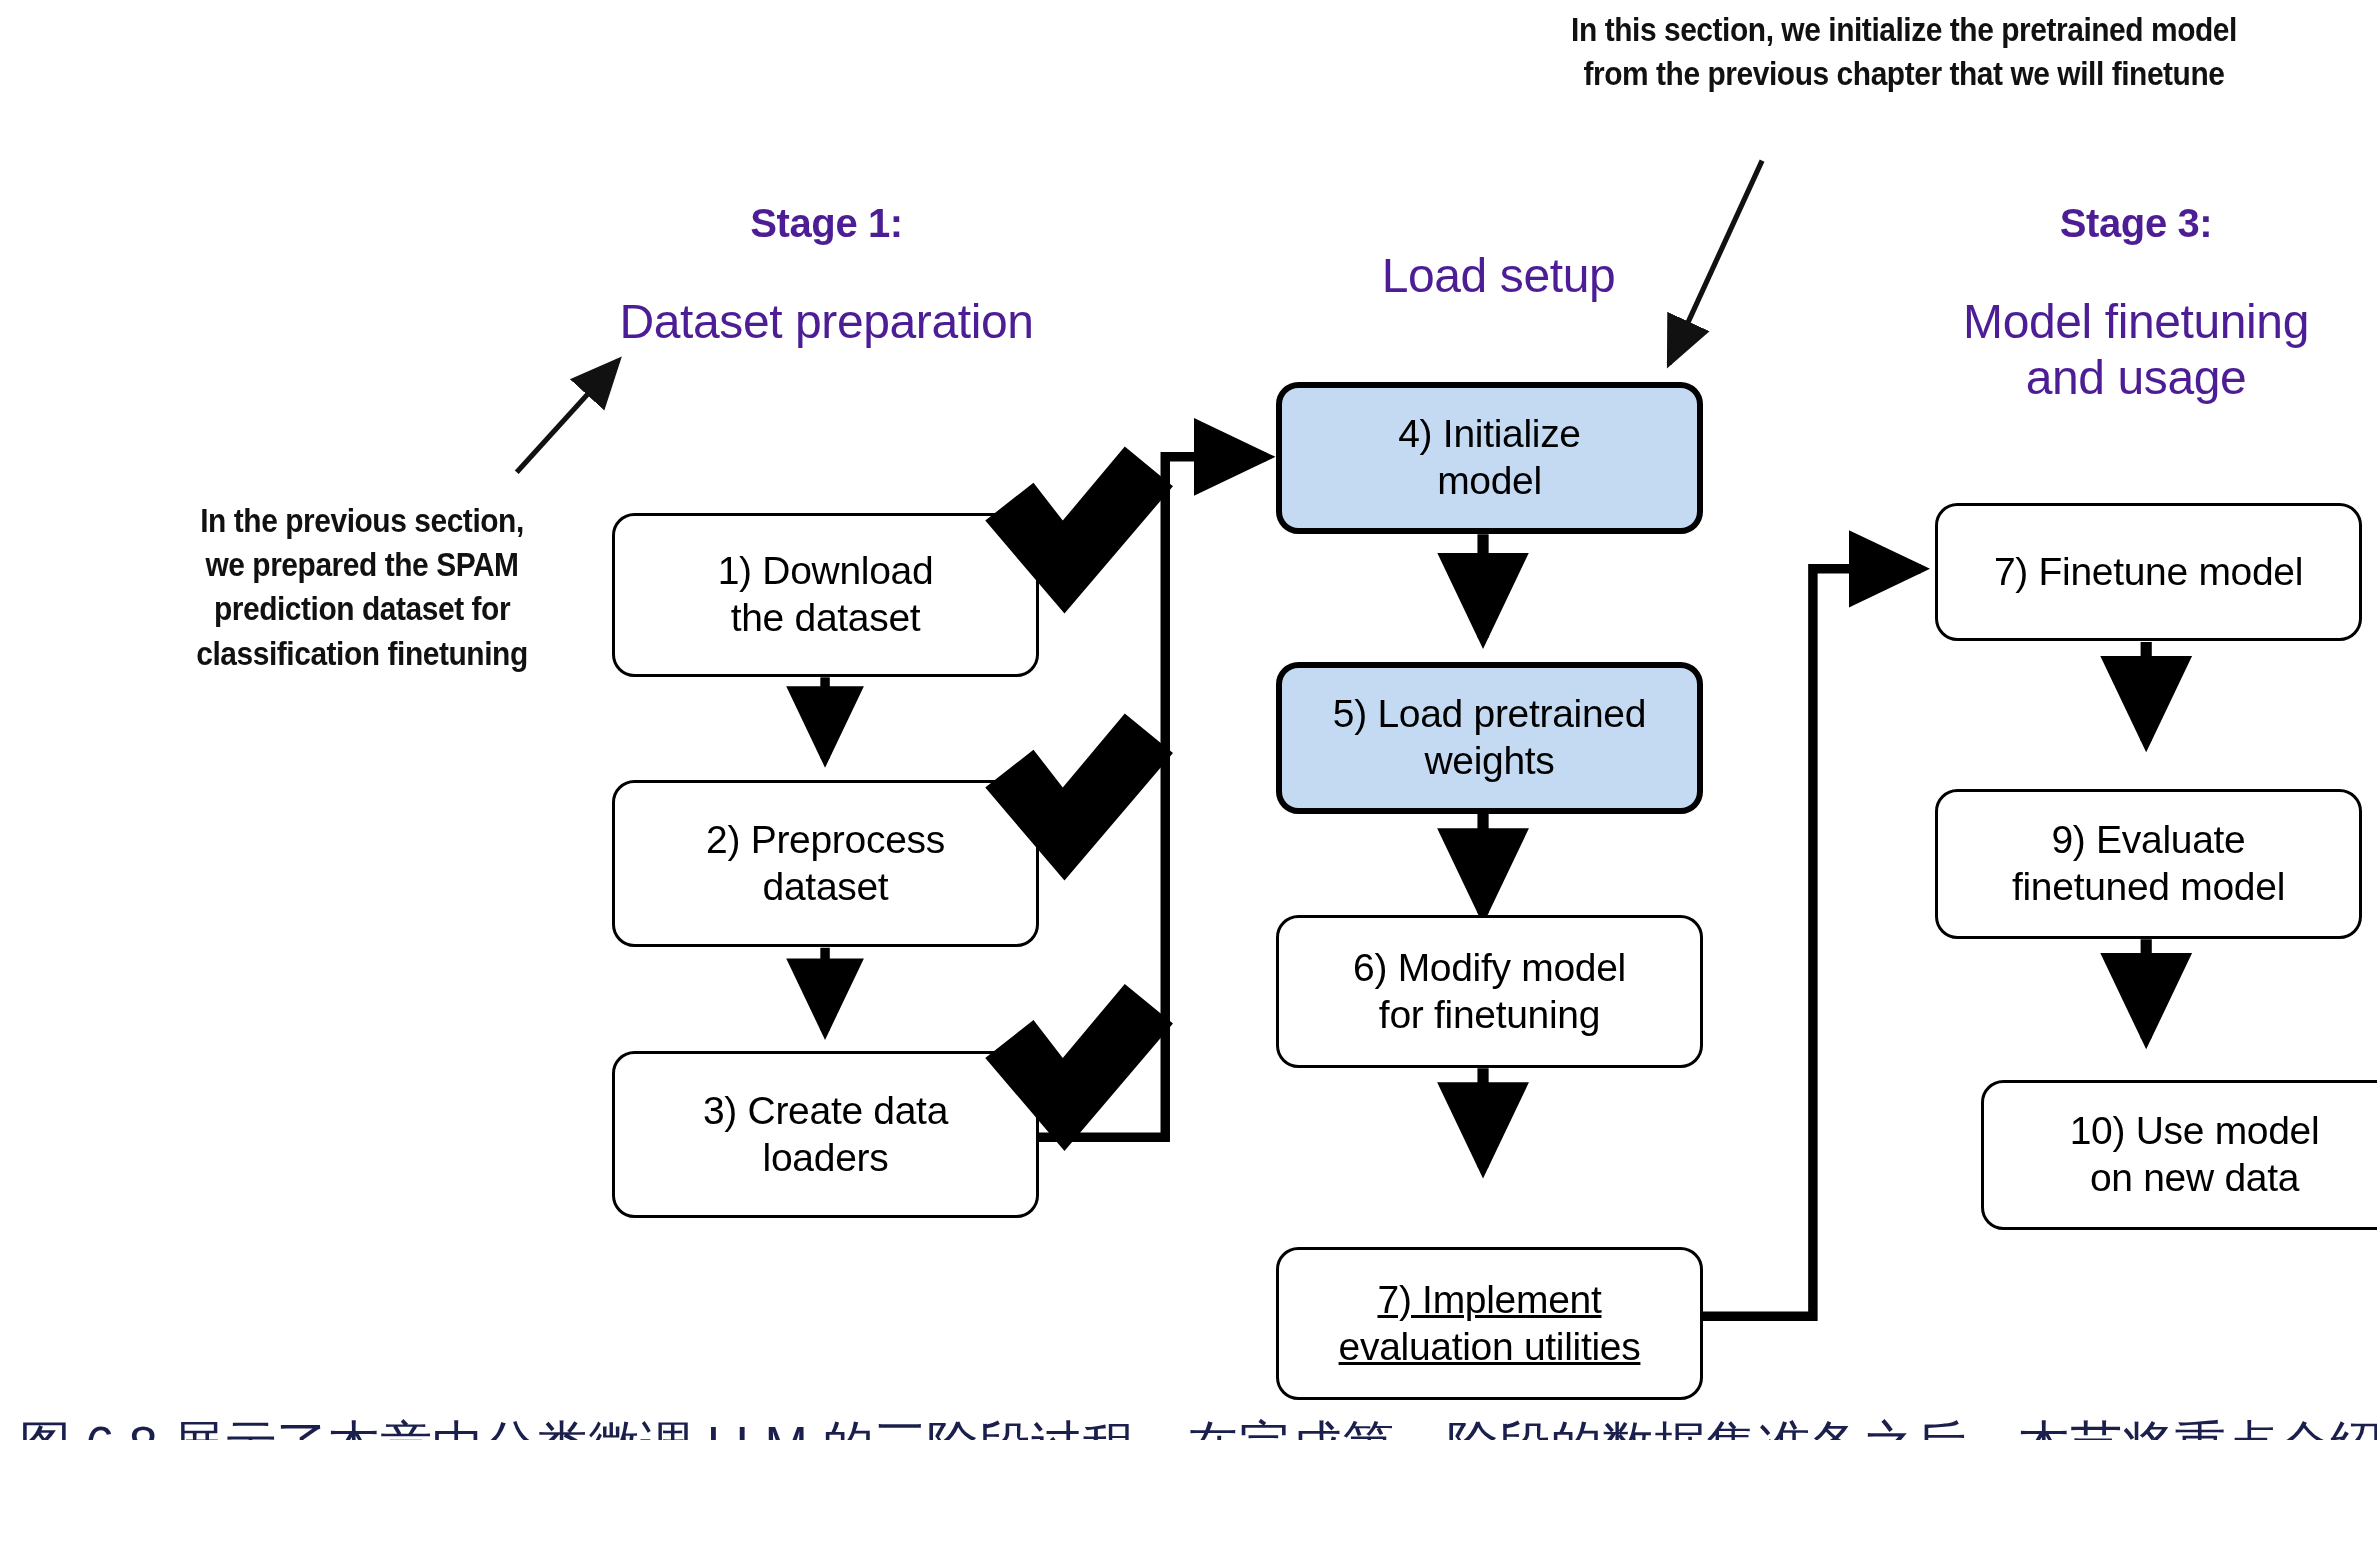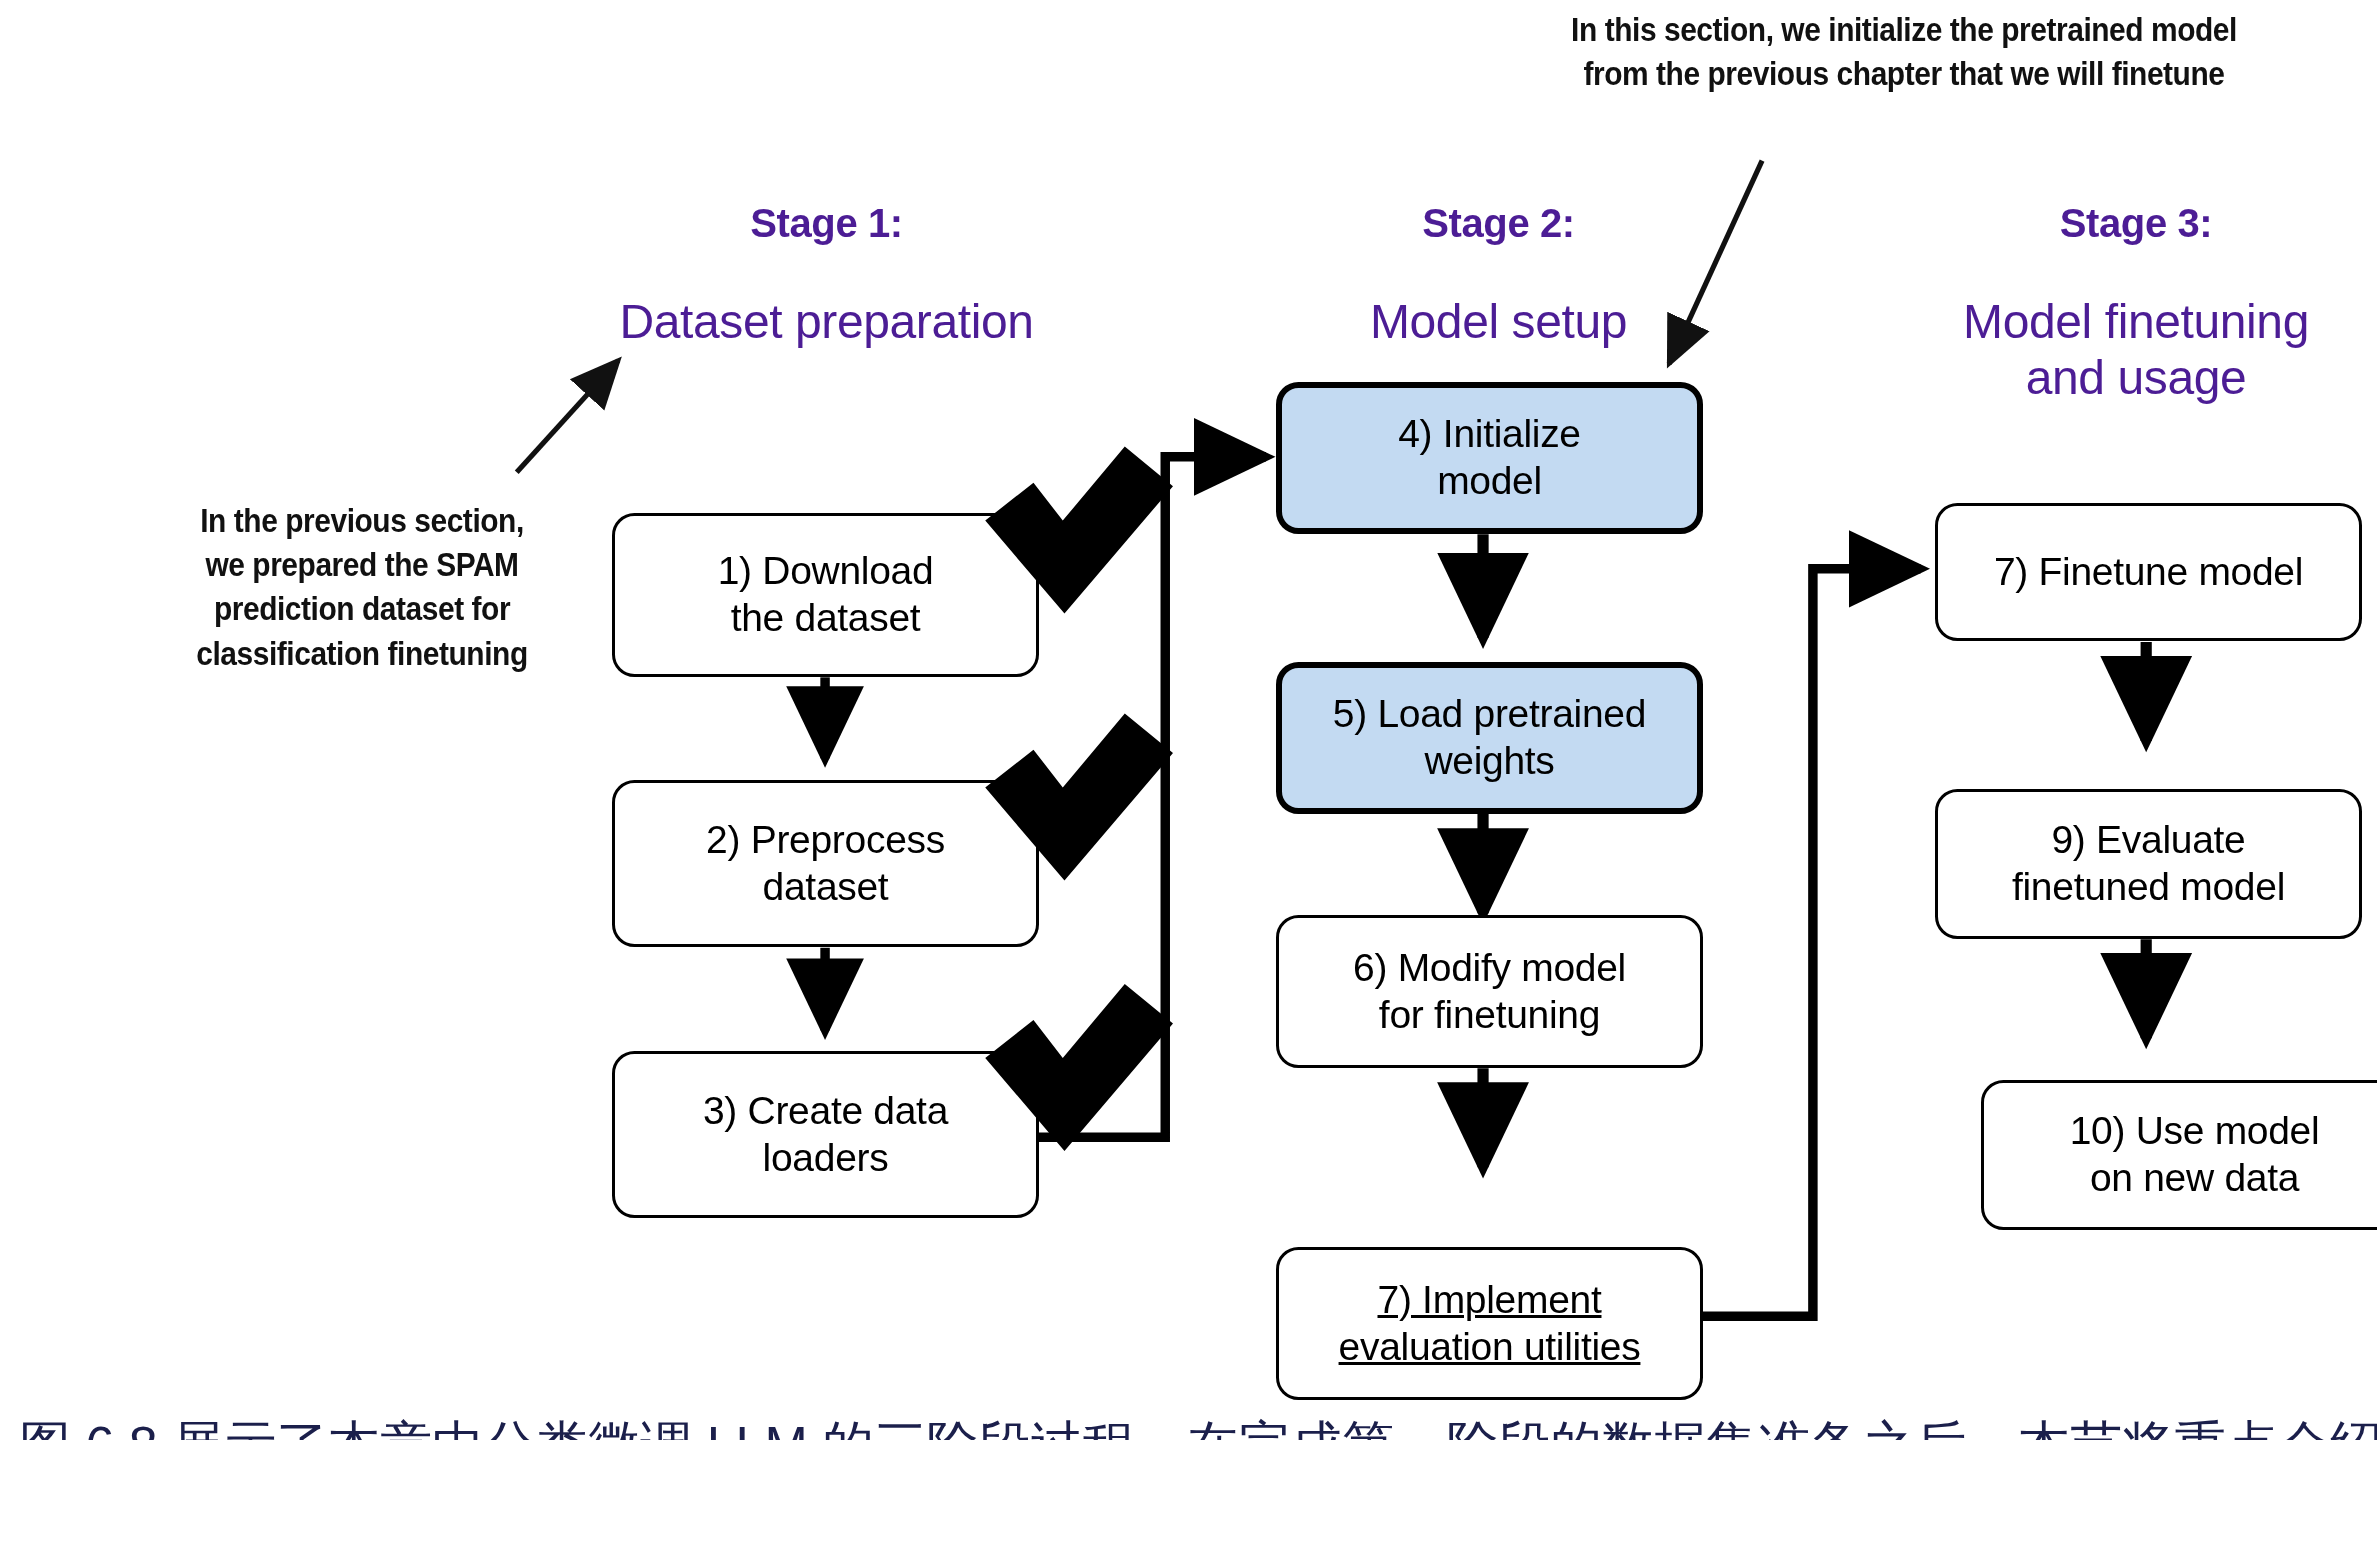--- a/index.html
+++ b/index.html
@@ -96,22 +96,21 @@
   <div class="annot" id="annot-left">In the previous section,
 we prepared the SPAM
 prediction dataset for
 classification finetuning</div>
 
   <div class="stage" id="stage1">
     <div class="t">Stage 1:</div>
     <div class="s">Dataset preparation</div>
   </div>
   <div class="stage" id="stage2">
-    <div class="t">Stage 2:</div>
-    <div class="s">Model setup</div>
+    <div class="s">Load setup</div>
   </div>
   <div class="stage" id="stage3">
     <div class="t">Stage 3:</div>
     <div class="s" style="white-space:pre-line;">Model finetuning
 and usage</div>
   </div>
 
   <svg id="wires" viewBox="0 0 2760 1800">
     <defs>
       <marker id="ah" markerWidth="9" markerHeight="9" refX="7.6" refY="4.5" orient="auto">

